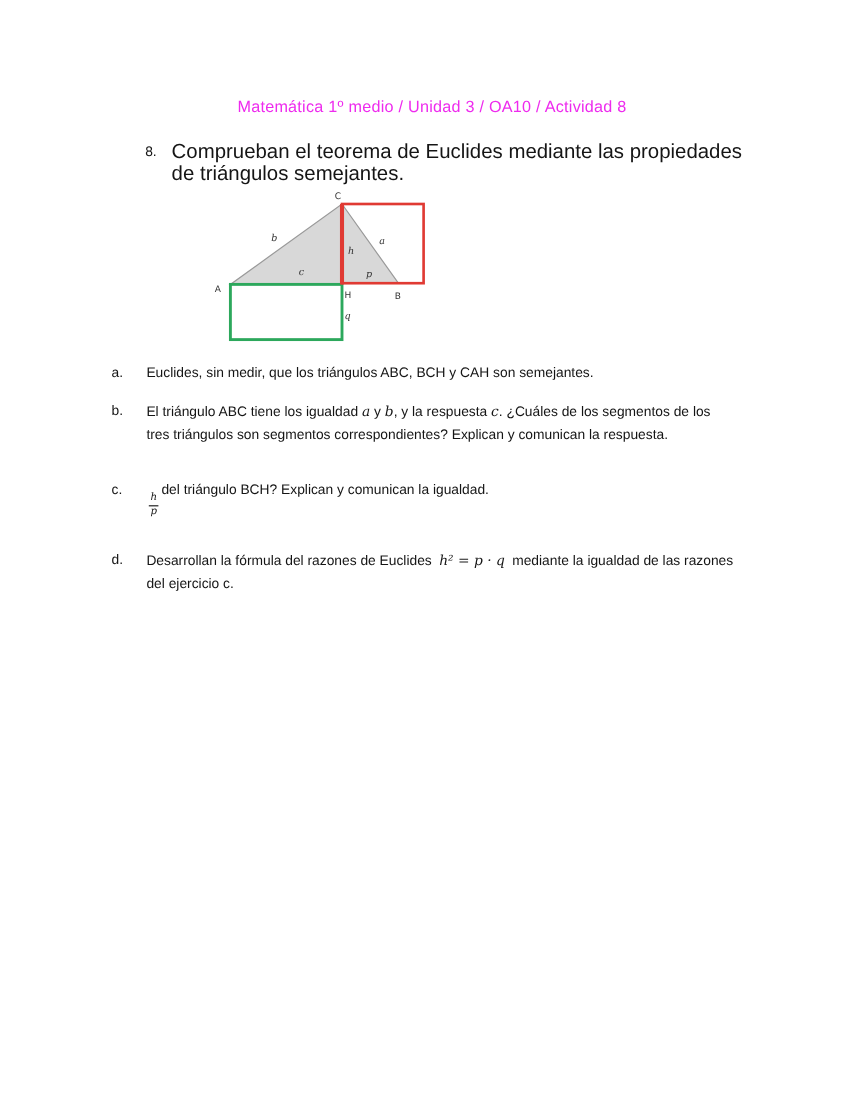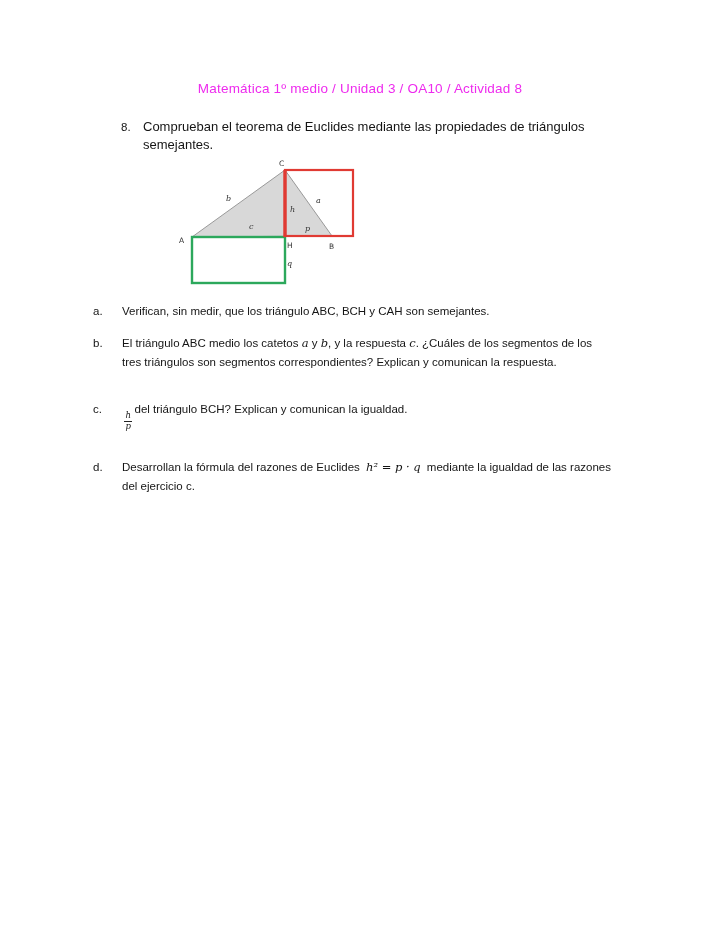--- a/index.html
+++ b/index.html
@@ -6,21 +6,21 @@
   .page{
     position:relative;width:720px;height:796px;background:#ffffff;overflow:hidden;
     font-family:"Liberation Sans","DejaVu Sans",sans-serif;color:#151515;
   }
   .page-title{
     position:absolute;top:81px;left:0;width:720px;text-align:center;
     font-size:13.5px;font-weight:400;color:#ee2bee;letter-spacing:.2px;
   }
   .problem{position:absolute;top:118px;left:121px;width:502px;display:flex;}
   .problem .p-num{width:22px;flex:0 0 22px;font-size:11.5px;line-height:18px;}
-  .problem .p-text{width:480px;font-size:13px;line-height:18px;}
+  .problem .p-text{width:480px;font-size:17px;line-height:18px;}
   .figure{position:absolute;top:150px;left:170px;width:200px;height:145px;}
   .figure svg{display:block;}
   .fig-label{font-size:7.5px;fill:#333;font-family:"DejaVu Sans",sans-serif;}
   .fig-label.var{font-style:italic;font-size:8px;font-family:"DejaVu Serif",serif;}
   .item{position:absolute;left:93px;width:521px;display:flex;}
   .item .i-label{width:29px;flex:0 0 29px;font-size:11.5px;line-height:18.5px;}
   .item .i-text{width:492px;font-size:11.5px;line-height:18.5px;}
   .item-a{top:302px;}
   .item-b{top:334px;}
   .item-c{top:400px;}
@@ -67,26 +67,26 @@
       <text class="fig-label var" x="146" y="53">a</text>
       <text class="fig-label var" x="120" y="62">h</text>
       <text class="fig-label var" x="79" y="79">c</text>
       <text class="fig-label var" x="135" y="81">p</text>
       <text class="fig-label var" x="117" y="116">q</text>
     </svg>
   </div>
 
   <div class="item item-a">
     <span class="i-label">a.</span>
-    <span class="i-text">Verifican, sin medir, que los triángulo ABC, BCH y CAH son semejantes.</span>
+    <span class="i-text">Euclides, sin medir, que los triángulos ABC, BCH y CAH son semejantes.</span>
   </div>
 
   <div class="item item-b">
     <span class="i-label">b.</span>
-    <span class="i-text"><span>El triángulo ABC medio los catetos </span><span class="mvar">a</span><span> y </span><span class="mvar">b</span><span>, y la respuesta </span><span class="mvar">c</span><span>. ¿Cuáles de los segmentos de los tres triángulos son segmentos correspondientes? Explican y comunican la respuesta.</span></span>
+    <span class="i-text"><span>El triángulo ABC tiene los igualdad </span><span class="mvar">a</span><span> y </span><span class="mvar">b</span><span>, y la respuesta </span><span class="mvar">c</span><span>. ¿Cuáles de los segmentos de los tres triángulos son segmentos correspondientes? Explican y comunican la respuesta.</span></span>
   </div>
 
   <div class="item item-c">
     <span class="i-label">c.</span>
     <span class="i-text"><span class="frac">
           <span class="num">h</span>
           <span class="den">p</span>
         </span><span>del triángulo BCH? Explican y comunican la igualdad.</span></span>
   </div>
 

